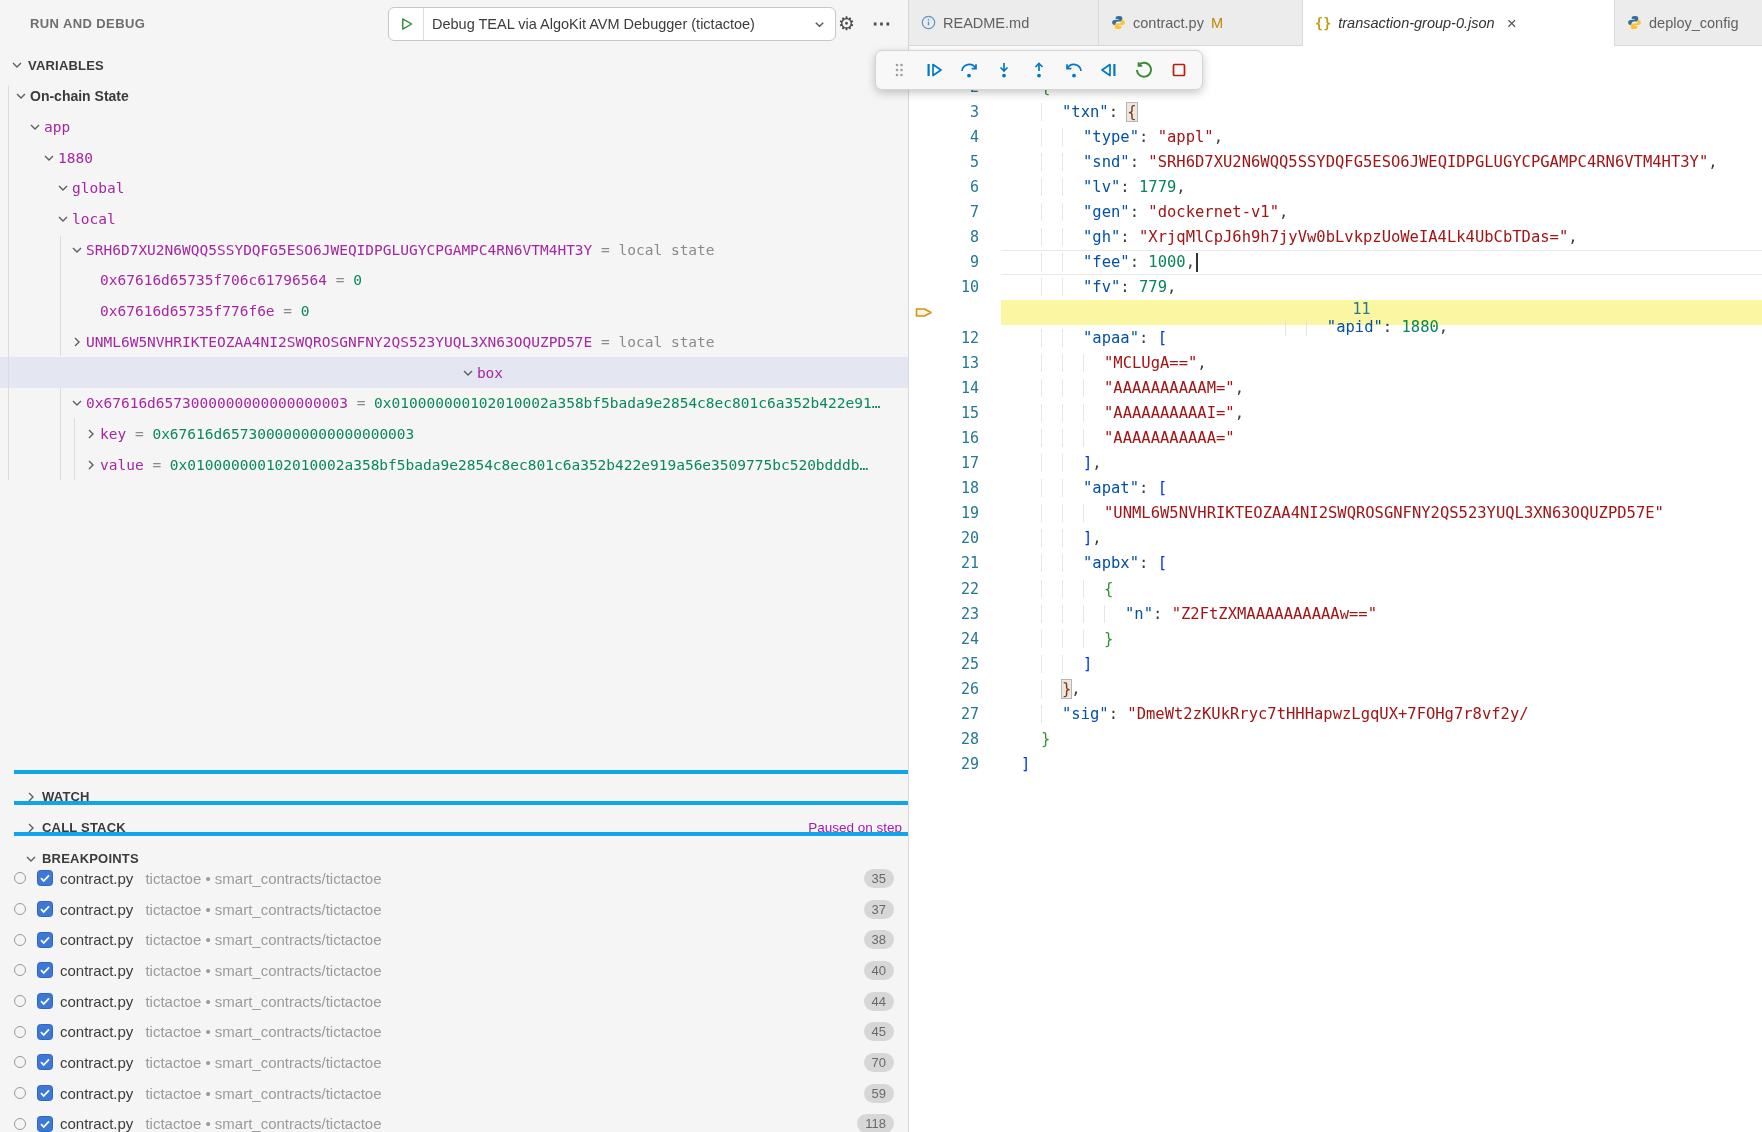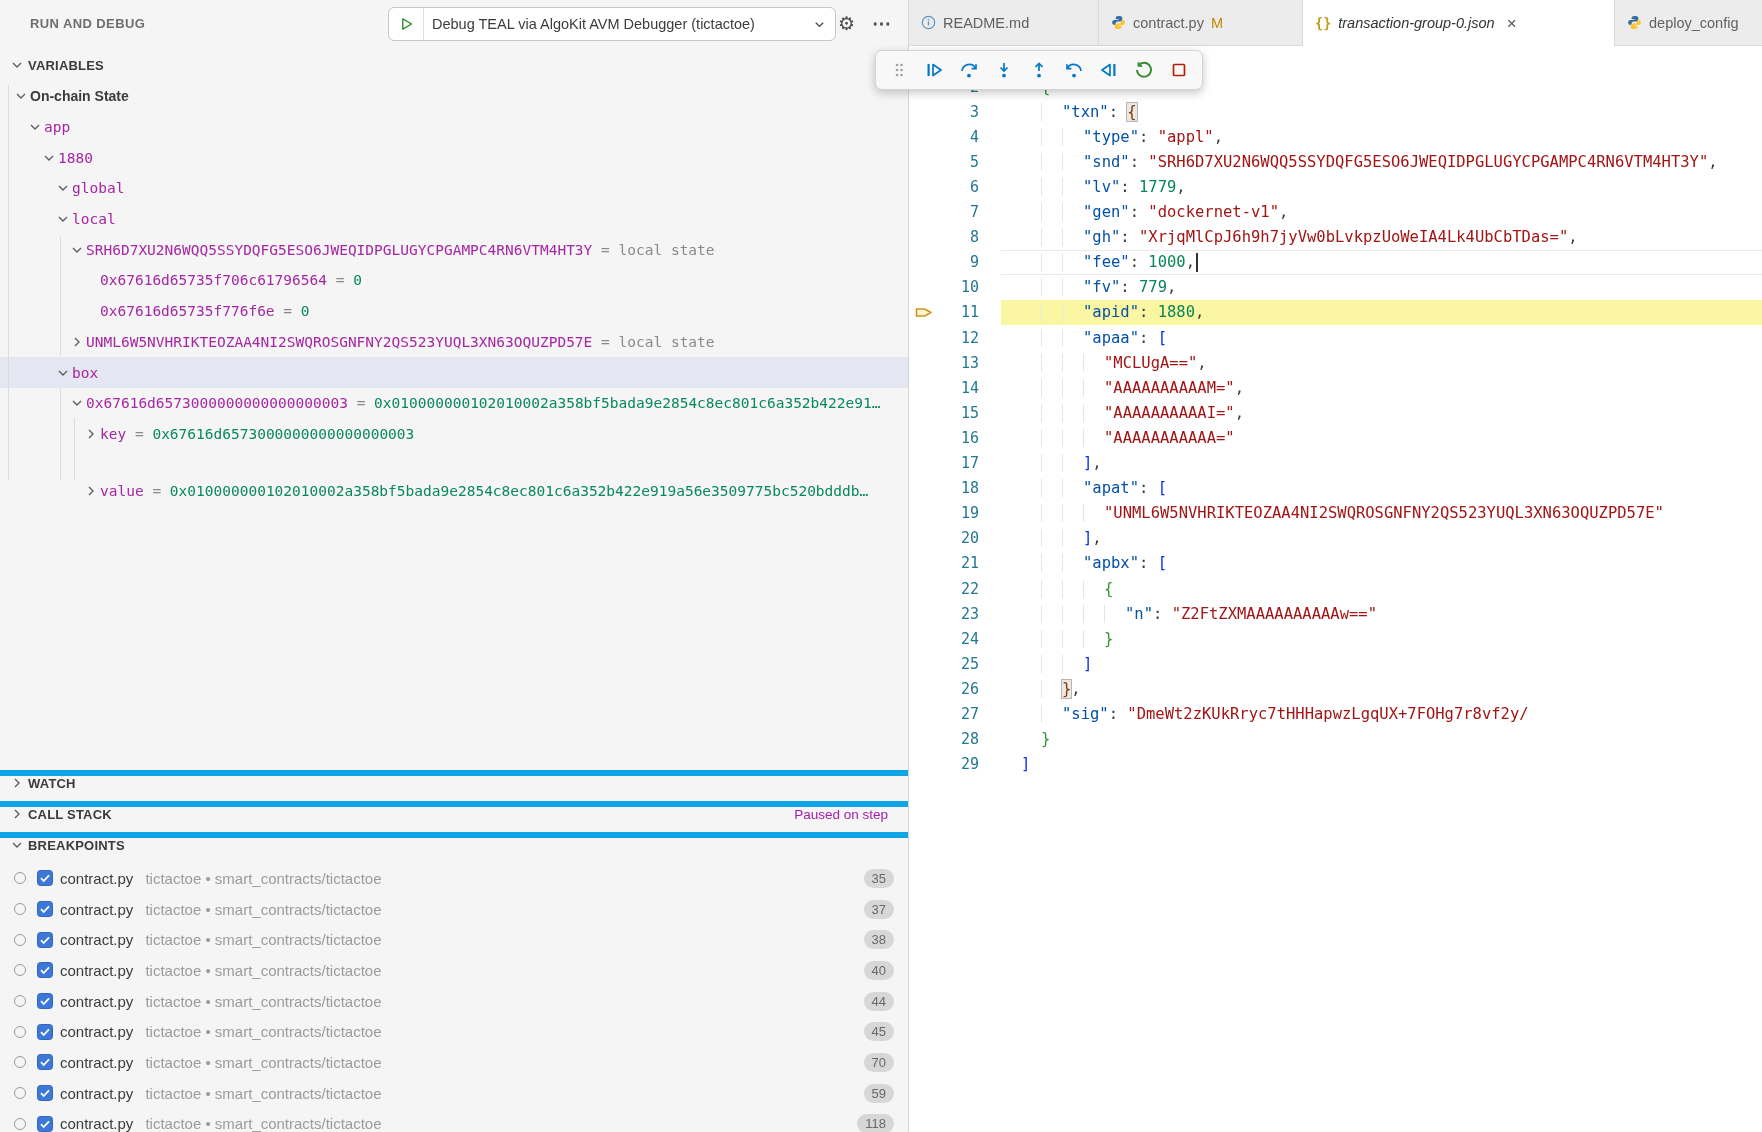--- a/index.html
+++ b/index.html
@@ -13,22 +13,22 @@
   .run-title{margin-left:30px;font-size:13px;font-weight:bold;color:#6e6e6e;letter-spacing:.4px;}
   .cfg{position:absolute;left:388px;top:7px;width:446px;height:32px;background:#fff;
        border:1px solid #c6c6c6;border-radius:6px;display:flex;align-items:center;overflow:hidden;}
   .cfg-play{width:34px;height:100%;display:flex;align-items:center;justify-content:center;
             border-right:1px solid #dedede;}
   .cfg-label{flex:1;font-size:14.5px;color:#3c3c3c;padding:0 8px;white-space:nowrap;overflow:hidden;}
   .cfg-chev{padding-right:9px;display:flex;align-items:center;}
   .gear{position:absolute;left:838px;top:0;height:46px;display:flex;align-items:center;font-size:19px;color:#4d4d4d;}
   .dots{position:absolute;left:872px;top:0;height:46px;display:flex;align-items:center;font-size:19px;color:#4d4d4d;font-weight:bold;}
 
-  .sect-head{position:absolute;left:0;width:908px;height:30px;display:flex;align-items:flex-start;
-             border-top:6px solid #0ea5e9;background:#f5f5f5;}
+  .sect-head{position:absolute;left:14px;width:908px;height:30px;display:flex;align-items:flex-end;
+             border-top:4px solid #0ea5e9;background:#f5f5f5;}
   .sect-head .chv{margin-left:10px;margin-right:4px;display:flex;}
   .sect-label{font-size:13px;font-weight:bold;color:#3b3b3b;letter-spacing:.2px;}
   .paused{margin-left:auto;margin-right:20px;font-size:13.5px;font-weight:normal;color:#a21caf;}
 
   .vars-head{position:absolute;left:0;top:50px;width:908px;height:30px;display:flex;align-items:center;}
   .tree{position:absolute;left:0;top:81px;width:908px;}
   .tree-row{height:30.7px;display:flex;align-items:center;white-space:nowrap;overflow:hidden;
             font-family:"DejaVu Sans Mono",monospace;font-size:14.5px;}
   .tree-row.sel{background:#e4e6f1;}
   .tree-row .chv{width:18px;display:flex;justify-content:center;flex:none;}
@@ -73,21 +73,21 @@
   .line .ln{width:70px;text-align:right;flex:none;color:#237893;
             font-family:"DejaVu Sans Mono",monospace;font-size:15px;}
   .line .code{margin-left:42px;display:flex;align-items:center;
               font-family:"DejaVu Sans Mono",monospace;font-size:15.5px;}
   .g{display:inline-block;width:20px;align-self:stretch;flex:none;}
   .g.b{border-left:1px solid #e5e5e5;}
   .tk{white-space:pre;}
   .tk.k{color:#0451a5;} .tk.s{color:#a31515;} .tk.n{color:#098658;} .tk.p{color:#3b3b3b;}
   .tk.b1{color:#0431fa;} .tk.b2{color:#319331;} .tk.b3{color:#7b3814;}
   .tk.bm{background:#ede7de;box-shadow:0 0 0 1px #b5b5b5;}
-  .line.hl-debug{background:linear-gradient(to right,transparent 92px,#fbf6a2 92px);}
+  .line.hl-debug{background:linear-gradient(to right,transparent 92px,#fbf6a2 92px);flex-direction:column;}
   .line.hl-cur::after{content:'';position:absolute;left:92px;right:0;top:0;bottom:0;
         border-top:1px solid #e9e9e9;border-bottom:1px solid #e9e9e9;pointer-events:none;}
   .cursor{display:inline-block;width:1.5px;height:19px;background:#333;margin-left:1px;}
   .dbg-arrow{position:absolute;left:6px;top:5px;}
 </style>
 </head>
 <body>
 
 <div class="root">
 
@@ -186,21 +186,21 @@
         <div class="tree-row" style="padding-left: 68px;">
           <span class="chv">
             <svg width="14" height="14" viewBox="0 0 14 14">
               <path d="M5 3l4 4-4 4" fill="none" stroke="#5f5f5f" stroke-width="1.4"></path>
             </svg>
           </span>
           <span class="t-purple">UNML6W5NVHRIKTEOZAA4NI2SWQROSGNFNY2QS523YUQL3XN63OQUZPD57E</span>
           <span class="t-eq"> = </span>
           <span class="t-gray">local state</span>
         </div>
-        <div class="tree-row sel" style="padding-left: 54px;">
+        <div class="tree-row sel" style="padding-left: 54px; justify-content: center;">
           <span class="chv">
             <svg width="14" height="14" viewBox="0 0 14 14">
               <path d="M3 5l4 4 4-4" fill="none" stroke="#5f5f5f" stroke-width="1.4"></path>
             </svg>
           </span>
           <span class="t-purple">box</span>
         </div>
         <div class="tree-row" style="padding-left: 68px;">
           <span class="chv">
             <svg width="14" height="14" viewBox="0 0 14 14">
@@ -214,21 +214,21 @@
         <div class="tree-row" style="padding-left: 82px;">
           <span class="chv">
             <svg width="14" height="14" viewBox="0 0 14 14">
               <path d="M5 3l4 4-4 4" fill="none" stroke="#5f5f5f" stroke-width="1.4"></path>
             </svg>
           </span>
           <span class="t-purple">key</span>
           <span class="t-eq"> = </span>
           <span class="t-green">0x67616d6573000000000000000003</span>
         </div>
-        <div class="tree-row" style="padding-left: 82px; margin-top: 26px;">
+        <div class="tree-row" style="padding-left: 82px;">
           <span class="chv">
             <svg width="14" height="14" viewBox="0 0 14 14">
               <path d="M5 3l4 4-4 4" fill="none" stroke="#5f5f5f" stroke-width="1.4"></path>
             </svg>
           </span>
           <span class="t-purple">value</span>
           <span class="t-eq"> = </span>
           <span class="t-green">0x010000000102010002a358bf5bada9e2854c8ec801c6a352b422e919a56e3509775bc520bdddb…</span>
         </div>
       </div>

